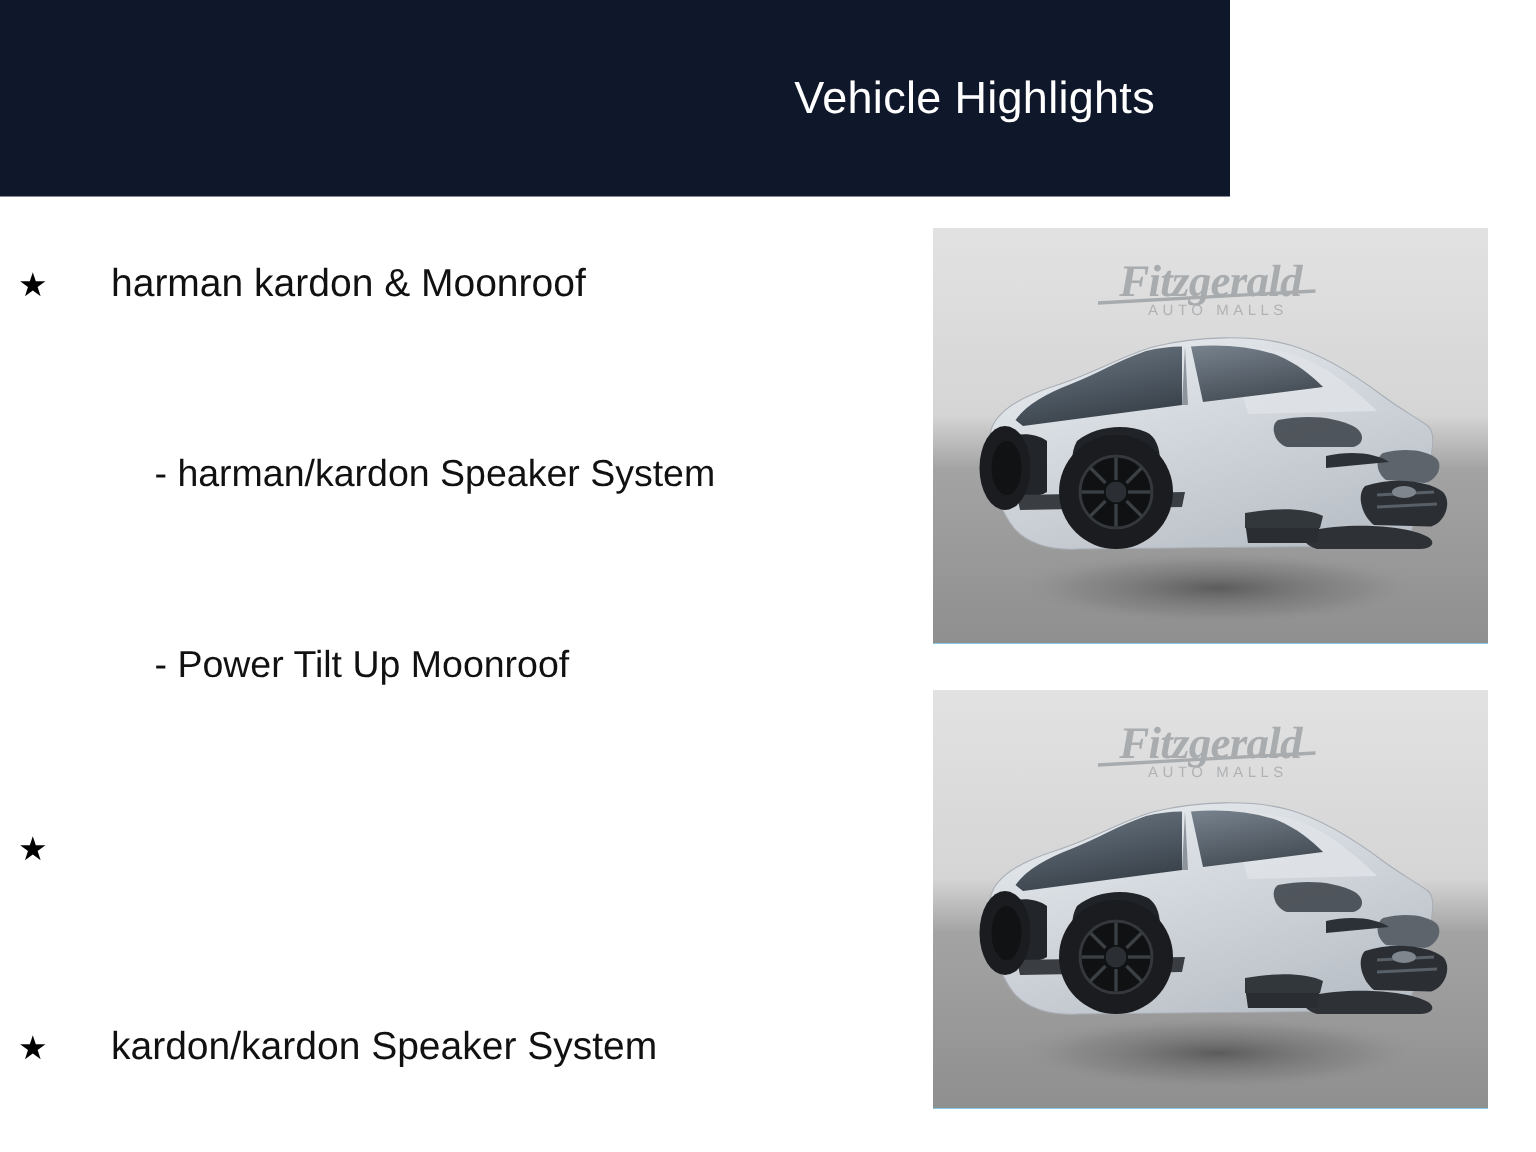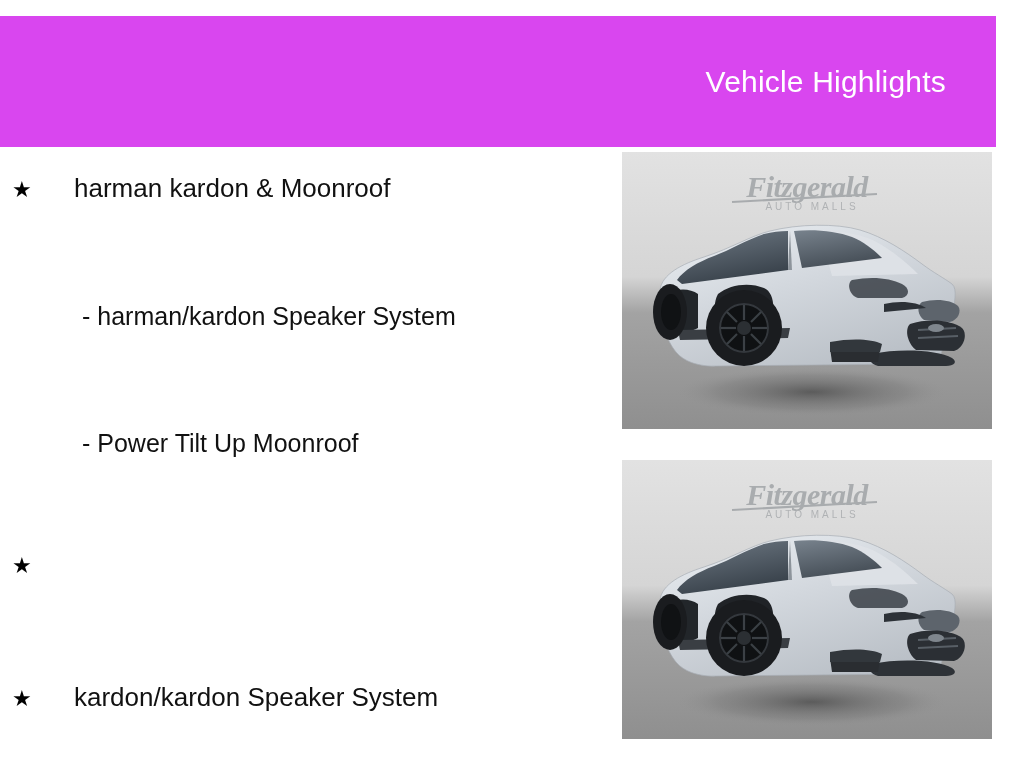--- a/index.html
+++ b/index.html
@@ -13,24 +13,24 @@
     position: relative;
     overflow: hidden;
     font-family: "Liberation Sans", sans-serif;
     background: #ffffff;
   }
 
   
   .header-bar {
     position: absolute;
     left: 0;
-    top: 16px;
-    width: 996px;
+    top: 0;
+    width: 820px;
     height: 131px;
-    background: #d946ef;
+    background: #0f172a;
   }
   .header-title {
     position: absolute;
     right: 50px;
     top: 48px;
     color: #ffffff;
     font-size: 30px;
     font-weight: 400;
     letter-spacing: 0.2px;
     white-space: nowrap;
@@ -46,21 +46,21 @@
     height: 637px;
   }
   .bullet-row {
     position: absolute;
     left: 0;
     display: flex;
     align-items: baseline;
     white-space: nowrap;
   }
   .bullet-row.level-0 { padding-left: 12px; }
-  .bullet-row.level-1 { padding-left: 46px; }
+  .bullet-row.level-1 { padding-left: 67px; }
 
   .star-icon {
     display: inline-block;
     width: 26px;
     font-size: 22px;
     line-height: 1;
     color: #000000;
     flex: 0 0 auto;
   }
   .bullet-text {

